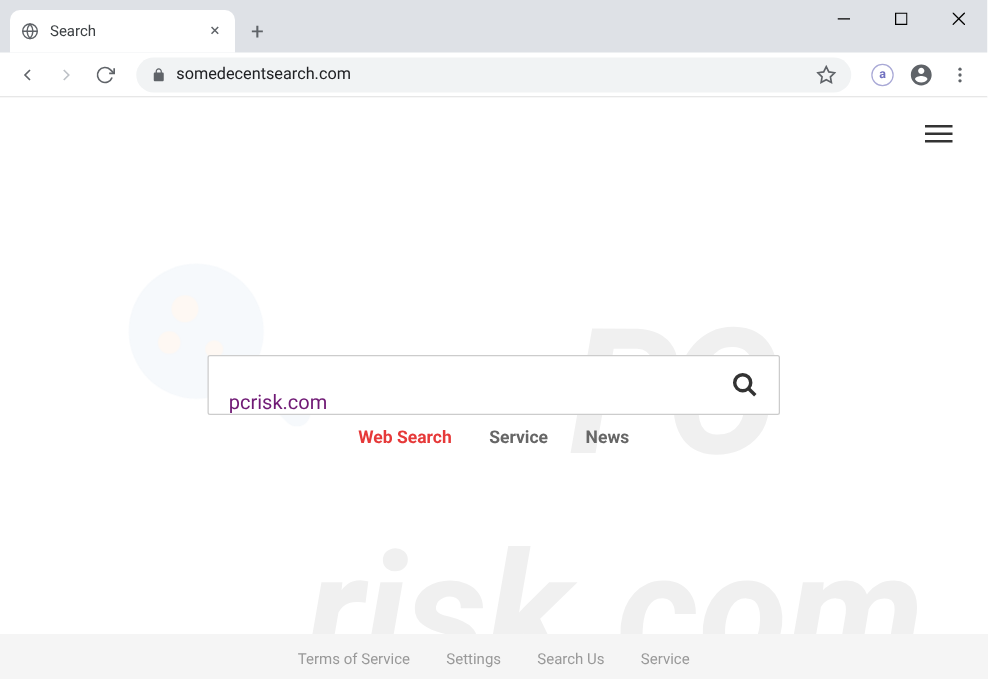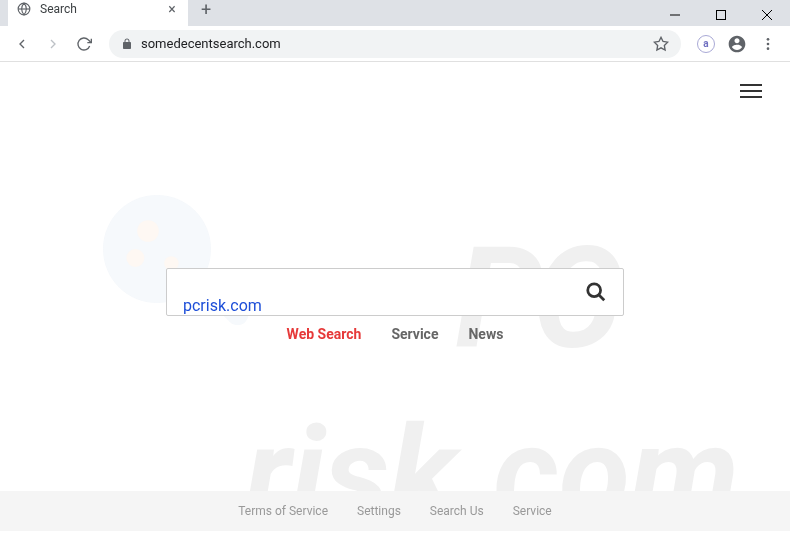--- a/index.html
+++ b/index.html
@@ -1,19 +1,19 @@
 <!DOCTYPE html>
 <html><head>
   <meta charset="utf-8">
   <style>
     * { margin: 0; padding: 0; box-sizing: border-box; font-family: -apple-system, BlinkMacSystemFont, "Segoe UI", Roboto, sans-serif; }
     body { width: 790px; height: 543px; background: #fff; overflow: hidden; position: relative; }
     
     
-    .titlebar { height: 26px; background: #dee1e6; display: flex; align-items: flex-end; padding-left: 8px; position: relative; }
+    .titlebar { height: 42px; background: #dee1e6; display: flex; align-items: flex-end; padding-left: 8px; position: relative; }
     .tab { background: #fff; height: 34px; border-radius: 8px 8px 0 0; display: flex; align-items: center; padding: 0 8px; min-width: 180px; gap: 8px; }
     .tab-favicon { width: 16px; height: 16px; display: flex; align-items: center; justify-content: center; color: #5f6368; }
     .tab-title { font-size: 12px; color: #3c4043; flex: 1; }
     .tab-close { width: 16px; height: 16px; display: flex; align-items: center; justify-content: center; color: #5f6368; font-size: 14px; cursor: pointer; }
     .new-tab { width: 28px; height: 28px; display: flex; align-items: center; justify-content: center; color: #5f6368; font-size: 18px; margin-left: 4px; margin-bottom: 3px; cursor: pointer; }
     .window-controls { position: absolute; right: 0; top: 0; display: flex; height: 30px; }
     .win-btn { width: 46px; display: flex; align-items: center; justify-content: center; color: #000; cursor: pointer; }
     
     
     .toolbar { height: 36px; background: #fff; border-bottom: 1px solid #e0e0e0; display: flex; align-items: center; padding: 0 8px; gap: 3px; }
@@ -36,21 +36,21 @@
     .wm-text { position: absolute; font-size: 140px; font-weight: bold; font-style: italic; color: #000; white-space: nowrap; }
     .wm-pc { top: -80px; left: 60px; letter-spacing: -10px; }
     .wm-risk { top: 100px; left: -150px; font-size: 130px; }
     .wm-glass { position: absolute; left: -310px; top: -120px; }
     
     .hamburger { position: absolute; right: 28px; top: 18px; cursor: pointer; z-index: 2; }
     .hamburger div { width: 22px; height: 2px; background: #333; margin: 4px 0; }
     
     .search-area { position: relative; z-index: 1; display: flex; flex-direction: column; align-items: center; padding-top: 206px; }
     .search-box { width: 458px; height: 48px; border: 1px solid #ccc; border-radius: 2px; display: flex; align-items: center; padding: 0 16px; background: #fff; }
-    .search-input { flex: 1; border: none; outline: none; font-size: 16px; color: #1d4ed8; background: transparent; margin-top: 27px; }
+    .search-input { flex: 1; border: none; outline: none; font-size: 16px; color: #701a75; background: transparent; margin-top: 27px; }
     .search-btn { cursor: pointer; display: flex; color: #333; }
     
     .tabs-row { display: flex; gap: 30px; margin-top: 10px; }
     .search-tab { font-size: 14px; font-weight: bold; color: #666; cursor: pointer; }
     .search-tab.active { color: #e63939; }
     
     .footer { position: absolute; bottom: 0; left: 0; right: 0; height: 40px; background: #f5f5f5; display: flex; align-items: center; justify-content: center; gap: 29px; z-index: 1; }
     .footer-link { font-size: 12px; color: #999; cursor: pointer; }
   </style>
 </head>

